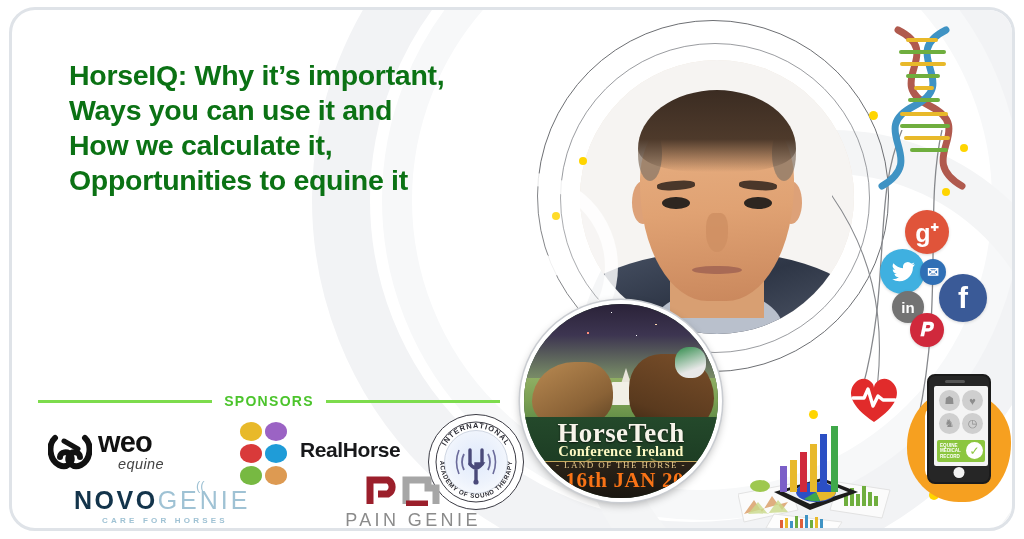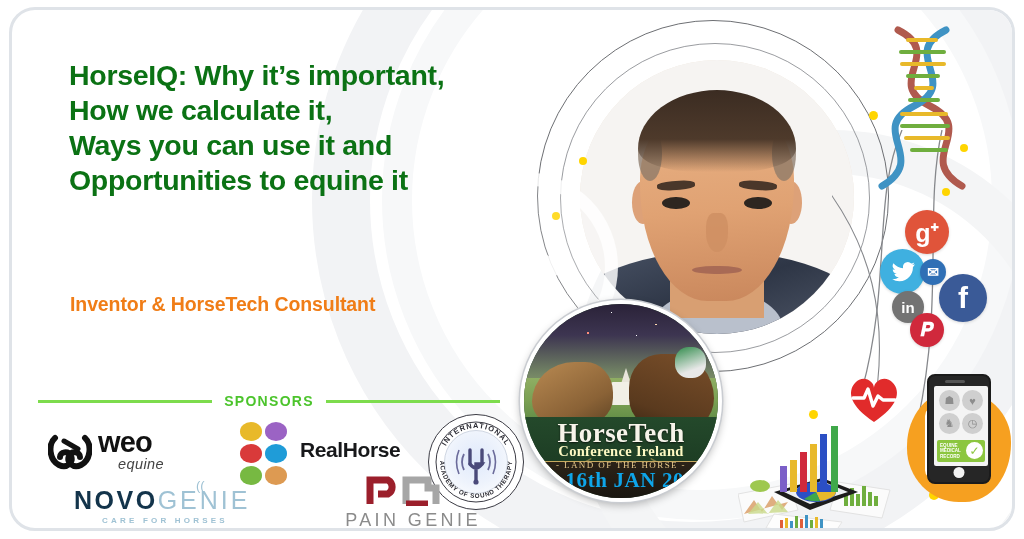--- a/index.html
+++ b/index.html
@@ -415,21 +415,21 @@
     position: absolute; left: 0; top: 80.5%; width: 100%;
     text-align: center;
     font-family: "Liberation Serif", serif;
     font-size: 9px; color: #e7c98b;
     letter-spacing: 1.4px;
   }
   .ht-t4 {
     position: absolute; left: 0; bottom: 2.5%; width: 100%;
     text-align: center;
     font-family: "Liberation Serif", serif;
-    font-size: 21px; font-weight: bold; color: #0ea5e9;
+    font-size: 21px; font-weight: bold; color: #f97316;
     letter-spacing: 0.6px;
   }
 
   
   .dna-helix {
     position: absolute;
     left: 856px; top: 16px;
     width: 130px; height: 180px;
     z-index: 10;
   }
@@ -574,27 +574,26 @@
     <div class="thin-ring-2"></div>
 
     <div class="ydot" style="left:567px;top:147px;width:8px;height:8px;"></div>
     <div class="ydot" style="left:540px;top:202px;width:8px;height:8px;"></div>
     <div class="ydot" style="left:857px;top:101px;width:9px;height:9px;"></div>
     <div class="ydot" style="left:797px;top:400px;width:9px;height:9px;"></div>
     <div class="ydot" style="left:917px;top:480px;width:10px;height:10px;"></div>
 
     <div class="title-block">
       <div class="title-line">HorseIQ: Why it’s important,</div>
+      <div class="title-line">Ways you can use it and</div>
       <div class="title-line">How we calculate it,</div>
-      <div class="title-line">Ways you can use it and</div>
       <div class="title-line">Opportunities to equine it</div>
     </div>
 
     <div class="speaker-block">
-      <div class="speaker-role">Inventor &amp; HorseTech Consultant</div>
     </div>
 
     <div class="sponsors-header">
       <div class="sp-rule"></div>
       <div class="sp-label">SPONSORS</div>
       <div class="sp-rule"></div>
     </div>
 
     <div class="sponsor-grid">
 

